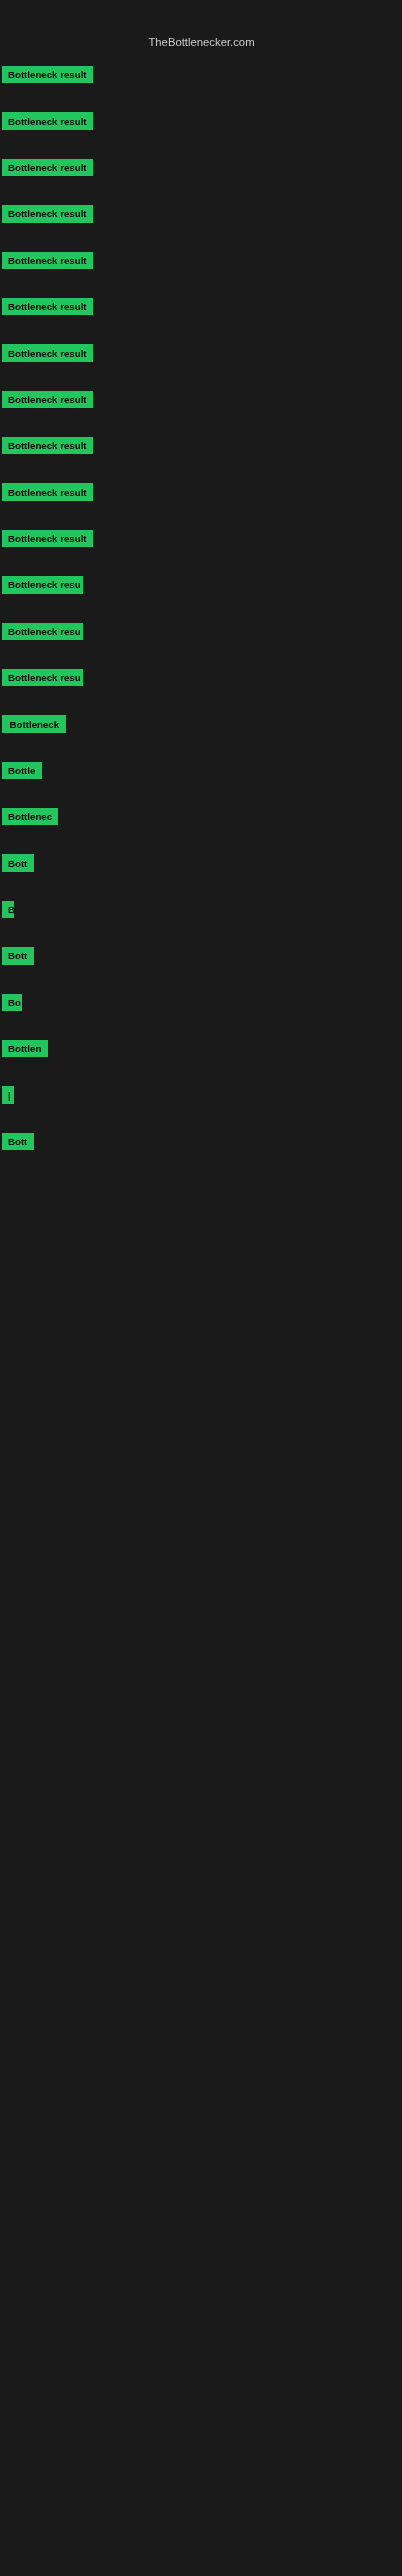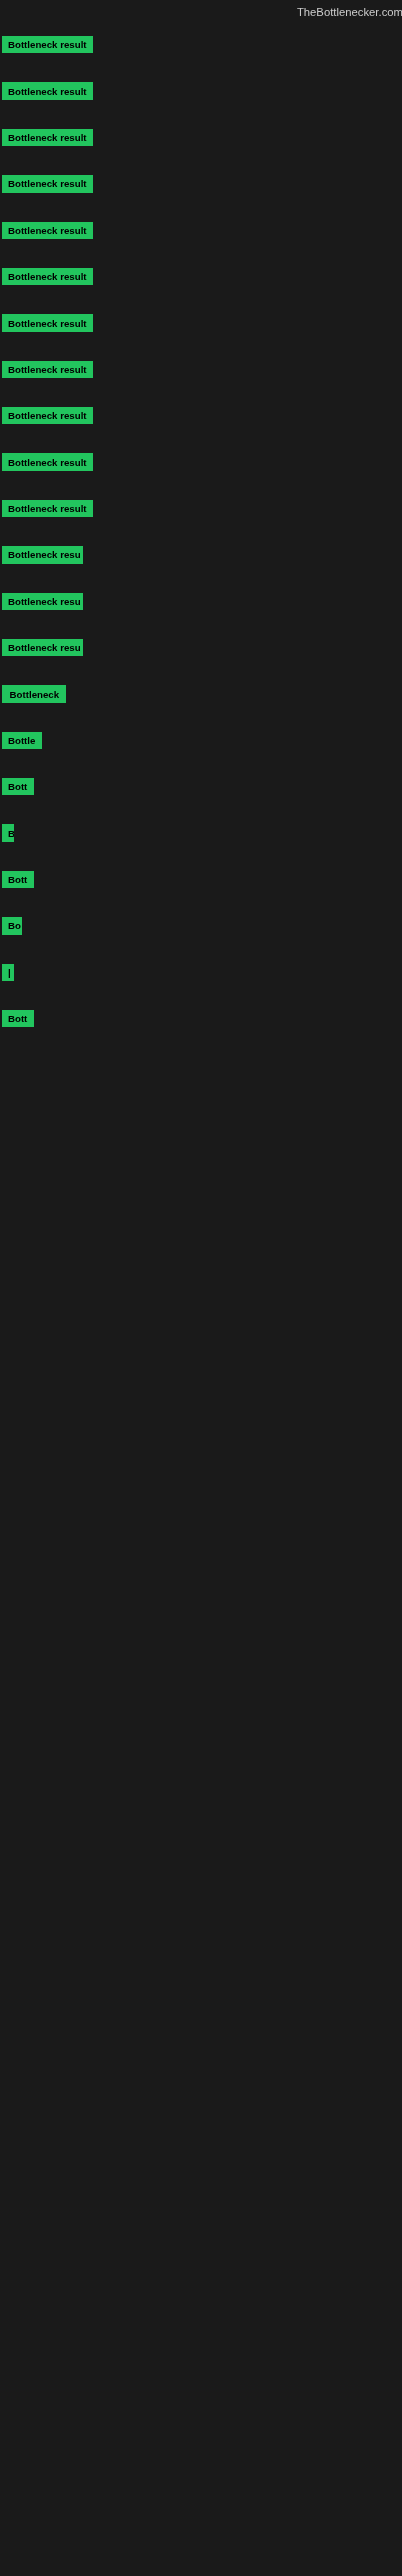--- a/index.html
+++ b/index.html
@@ -10,25 +10,26 @@
 
     body {
       background-color: #1a1a1a;
       width: 403px;
       min-height: 2576px;
       font-family: Arial, sans-serif;
       position: relative;
     }
 
     .site-title {
-      text-align: right;
+      text-align: center;
       color: #cccccc;
       font-size: 11.3px;
       padding: 6.4px 0 3.2px 0;
       font-weight: normal;
+      margin-top: 30px;
     }
 
     .bottleneck-badge {
       background-color: #22c55e;
       color: #000000;
       font-size: 9.7px;
       font-weight: bold;
       padding: 3.2px 6.4px;
       display: inline-block;
       white-space: nowrap;
@@ -90,32 +91,38 @@
       <div class="row">
         <span class="bottleneck-badge" style="max-width: 81px;">Bottleneck resu</span>
       </div>
       <div class="row">
         <span class="bottleneck-badge" style="max-width: 64px; padding-left: 8px;">Bottleneck</span>
       </div>
       <div class="row">
         <span class="bottleneck-badge" style="max-width: 44px;">Bottle</span>
       </div>
       <div class="row">
+        <span class="bottleneck-badge" style="max-width: 56px;">Bottlenec</span>
+      </div>
+      <div class="row">
         <span class="bottleneck-badge" style="max-width: 32px;">Bott</span>
       </div>
       <div class="row">
         <span class="bottleneck-badge" style="max-width: 12px;">B</span>
       </div>
       <div class="row">
         <span class="bottleneck-badge" style="max-width: 32px;">Bott</span>
       </div>
       <div class="row">
         <span class="bottleneck-badge" style="max-width: 20px; text-align: right;">Bo</span>
       </div>
       <div class="row">
+        <span class="bottleneck-badge" style="max-width: 47px;">Bottlen</span>
+      </div>
+      <div class="row">
         <span class="bottleneck-badge" style="max-width: 6.4px;">|</span>
       </div>
       <div class="row">
         <span class="bottleneck-badge" style="max-width: 32px;">Bott</span>
       </div>
     </div>
 </div>
 
 
 </body></html>

